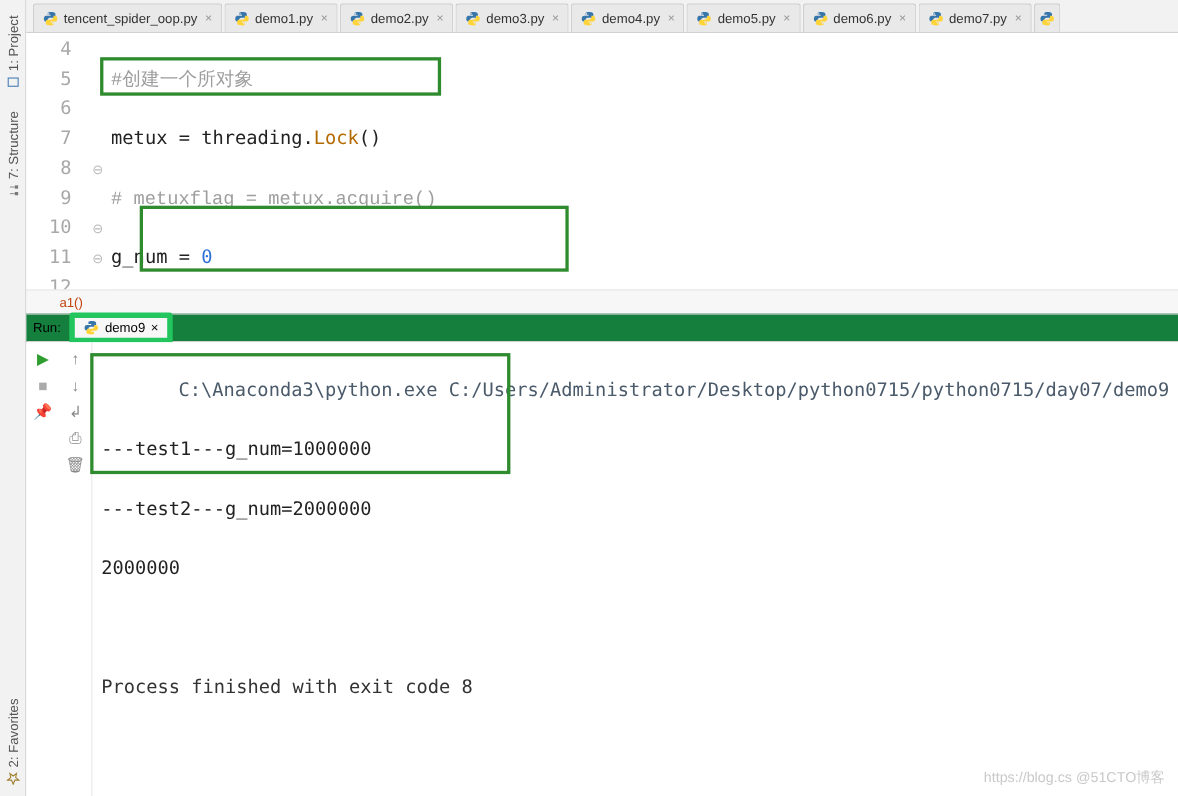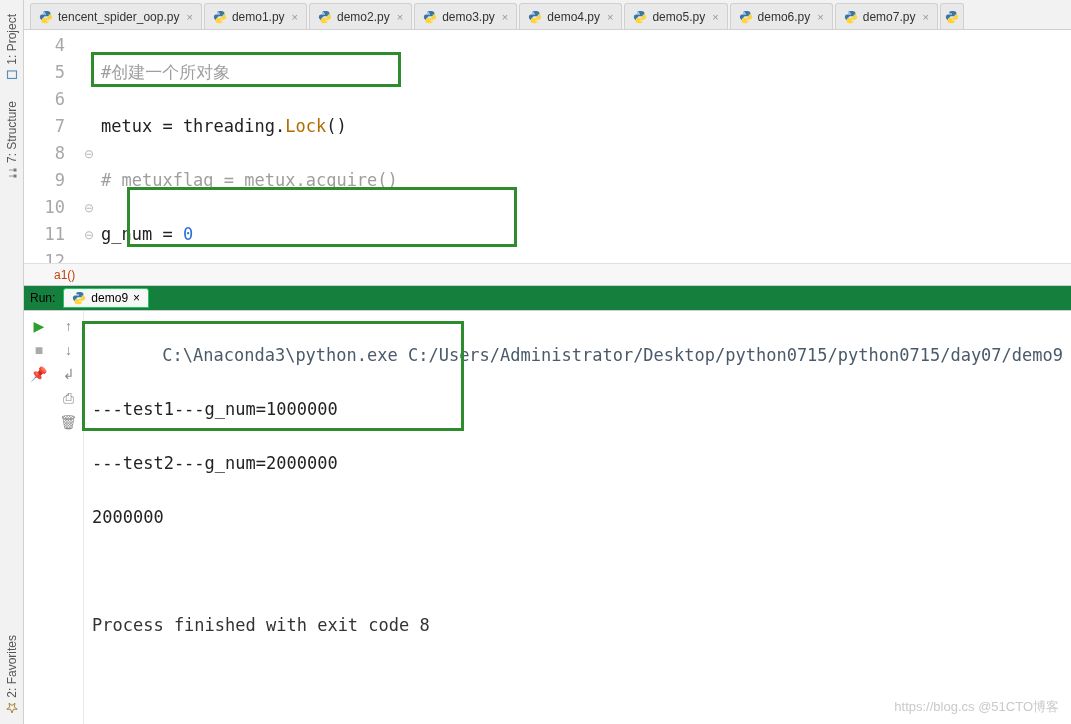--- a/index.html
+++ b/index.html
@@ -12,27 +12,27 @@
   .tabs { display: flex; align-items: flex-end; height: 30px; background: #f2f2f2; border-bottom: 1px solid #d0d0d0; padding-left: 6px; overflow: hidden; }
   .tab { display: flex; align-items: center; height: 26px; padding: 0 8px; margin-right: 2px; background: #e9e9e9; border: 1px solid #d0d0d0; border-bottom: none; border-radius: 3px 3px 0 0; font-size: 12px; color: #333; cursor: pointer; gap: 5px; white-space: nowrap; }
   .tab .py-icon { width: 14px; height: 14px; }
   .tab .close { color: #999; font-size: 11px; margin-left: 2px; }
   .editor-wrap { flex: 1; display: flex; position: relative; background: #fff; overflow: hidden; }
   .gutter { width: 55px; background: #fff; text-align: right; padding-right: 14px; color: #a8a8a8; font-family: "Consolas","DejaVu Sans Mono",monospace; font-size: 17px; line-height: 27px; padding-top: 2px; user-select: none; }
   .fold-col { width: 20px; background: #fff; padding-top: 2px; }
   .fold-col .fm { height: 27px; display: flex; align-items: center; justify-content: center; color: #bbb; font-size: 12px; }
   .code { flex: 1; font-family: "Consolas","DejaVu Sans Mono",monospace; font-size: 17px; line-height: 27px; padding-top: 2px; white-space: pre; color: #222; position: relative; }
   .code .row { height: 27px; padding-left: 2px; }
-  .c-comment { color: #9e9e9e; }
+  .c-comment { color: #9e9e9e; font-family: Liberation Mono, monospace; }
   .c-fn { color: #b36b00; }
   .c-num { color: #2a6fd6; }
   .overlay { position: absolute; border: 3px solid #2e8b2e; pointer-events: none; }
   .breadcrumb { height: 22px; background: #f7f7f7; border-top: 1px solid #e0e0e0; font-size: 12px; color: #c2410c; padding-left: 30px; display: flex; align-items: center; }
   .run-header { height: 26px; background: #15803d; border-top: 1px solid #cfcfcf; border-bottom: 1px solid #cfcfcf; display: flex; align-items: center; font-size: 12px; padding-left: 6px; gap: 8px; }
-  .run-header .run-tab { display: flex; align-items: center; gap: 5px; padding: 2px 8px; background: #f7f7f7; border: 1px solid #22c55e; border-radius: 3px 3px 0 0; }
+  .run-header .run-tab { display: flex; align-items: center; gap: 5px; padding: 2px 8px; background: #f7f7f7; border: 5px solid #22c55e; border-radius: 3px 3px 0 0; }
   .run-body { flex: 0 0 182px; display: flex; background: #fff; position: relative; }
   .run-tools { width: 30px; display: flex; flex-direction: column; align-items: center; padding-top: 6px; gap: 6px; color: #888; }
   .run-tools2 { width: 30px; display: flex; flex-direction: column; align-items: center; padding-top: 6px; gap: 6px; color: #888; border-right: 1px solid #e8e8e8; }
   .run-tools .ti, .run-tools2 .ti { width: 18px; height: 18px; display: flex; align-items: center; justify-content: center; cursor: pointer; font-size: 14px; }
   .console { flex: 1; font-family: "Consolas","DejaVu Sans Mono",monospace; font-size: 17px; line-height: 27px; padding: 4px 8px; color: #222; white-space: pre; position: relative; }
   .console .cmd { color: #4a5a6a; text-align: right; }
   .watermark { position: absolute; right: 12px; bottom: 8px; font-size: 13px; color: #c9c9c9; pointer-events: none; }
   svg.py-icon path.b { fill:#3776ab; }
   svg.py-icon path.y { fill:#ffd43b; }
 </style>

